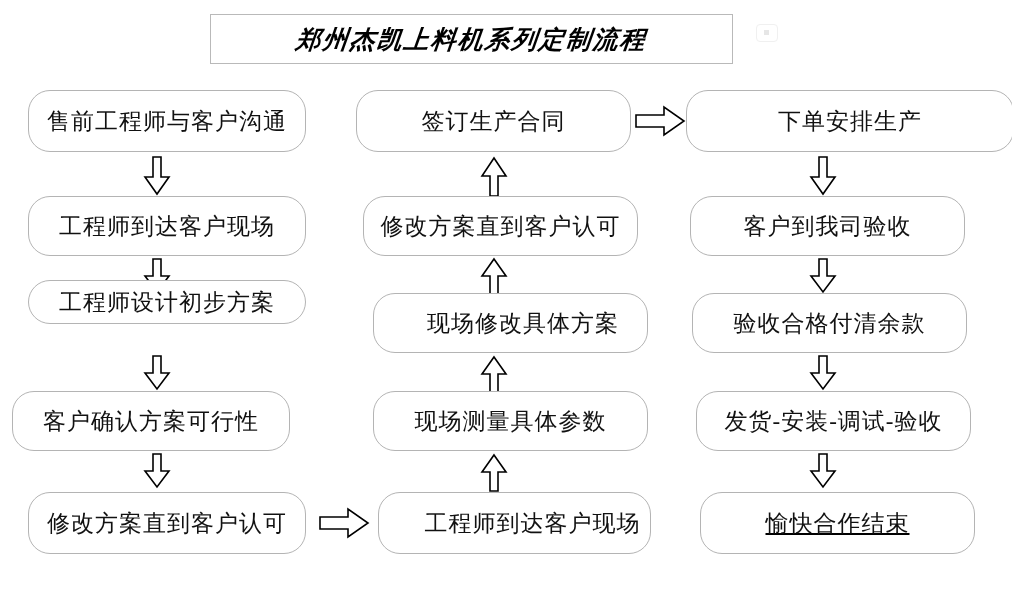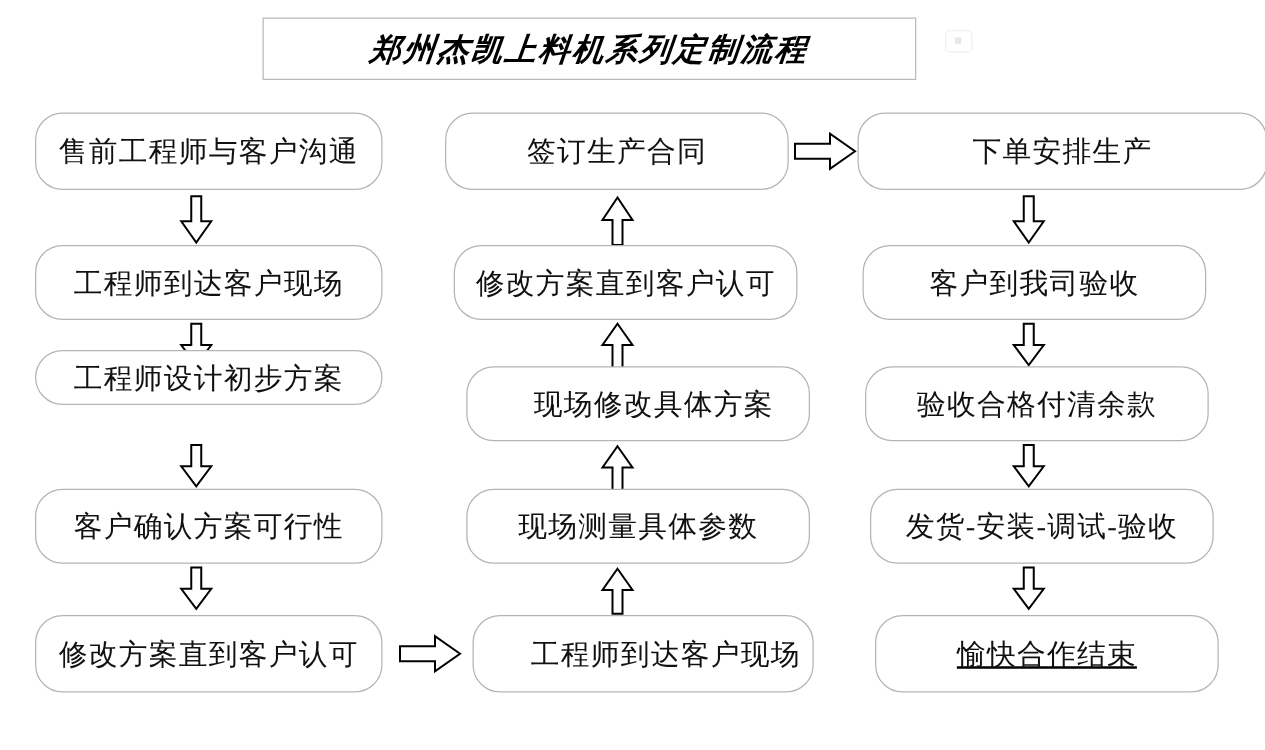--- a/index.html
+++ b/index.html
@@ -103,21 +103,21 @@
   <div class="node" style="left:28px;top:280px;width:278px;height:44px;text-align:center;">
     <span class="node-label">工程师设计初步方案</span>
   </div>
 
   <div class="arrow" style="left:144px;top:356px;">
     <svg width="26" height="34" viewBox="0 0 26 34">
         <polygon points="9,0 17,0 17,17 25,17 13,33 1,17 9,17"></polygon>
       </svg>
   </div>
 
-  <div class="node" style="left:28px;top:391px;width:278px;height:60px;">
+  <div class="node" style="left:12px;top:391px;width:278px;height:60px;">
     <span class="node-label">客户确认方案可行性</span>
   </div>
 
   <div class="arrow" style="left:144px;top:454px;">
     <svg width="26" height="34" viewBox="0 0 26 34">
         <polygon points="9,0 17,0 17,17 25,17 13,33 1,17 9,17"></polygon>
       </svg>
   </div>
 
   <div class="node" style="left:28px;top:492px;width:278px;height:62px;">

